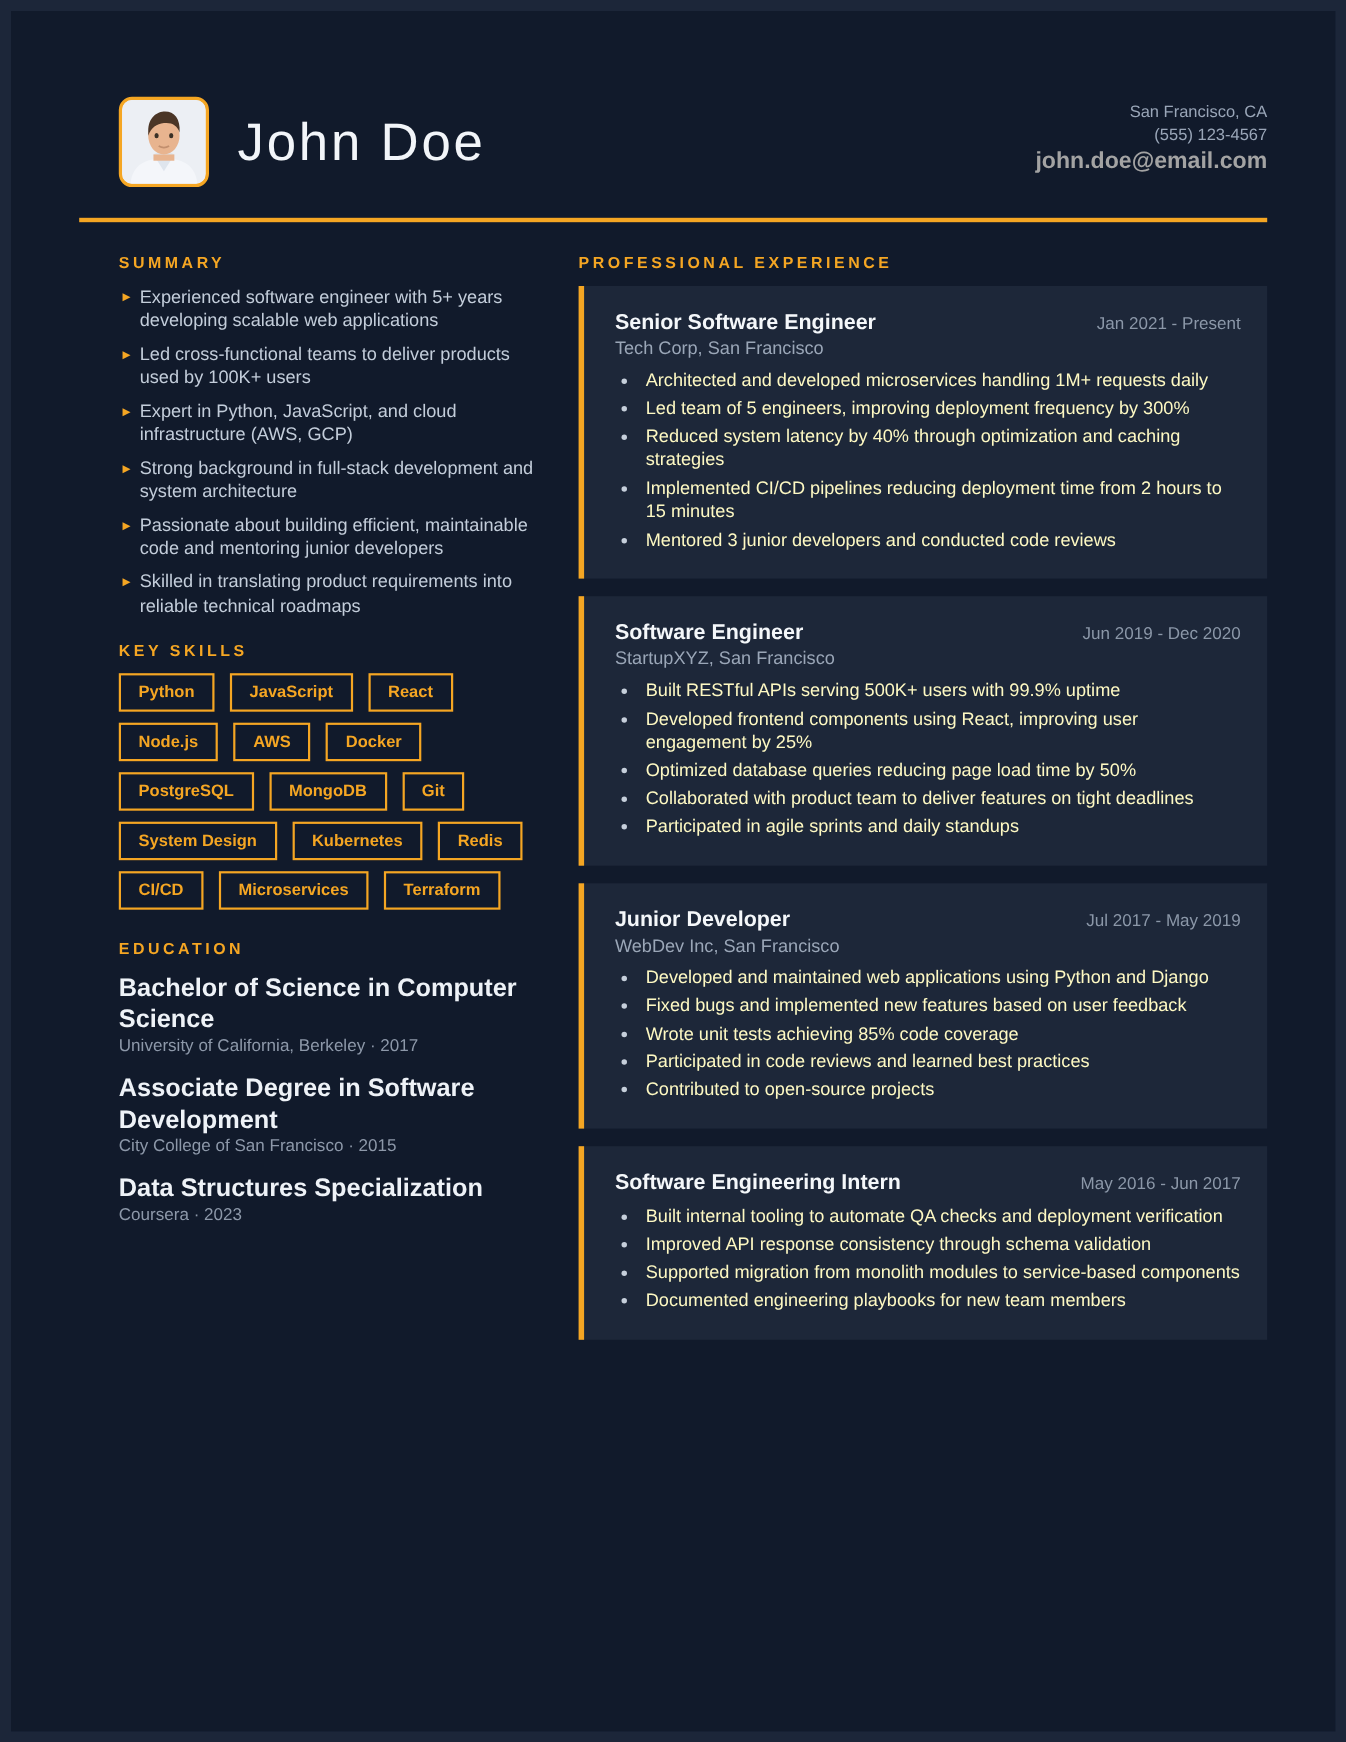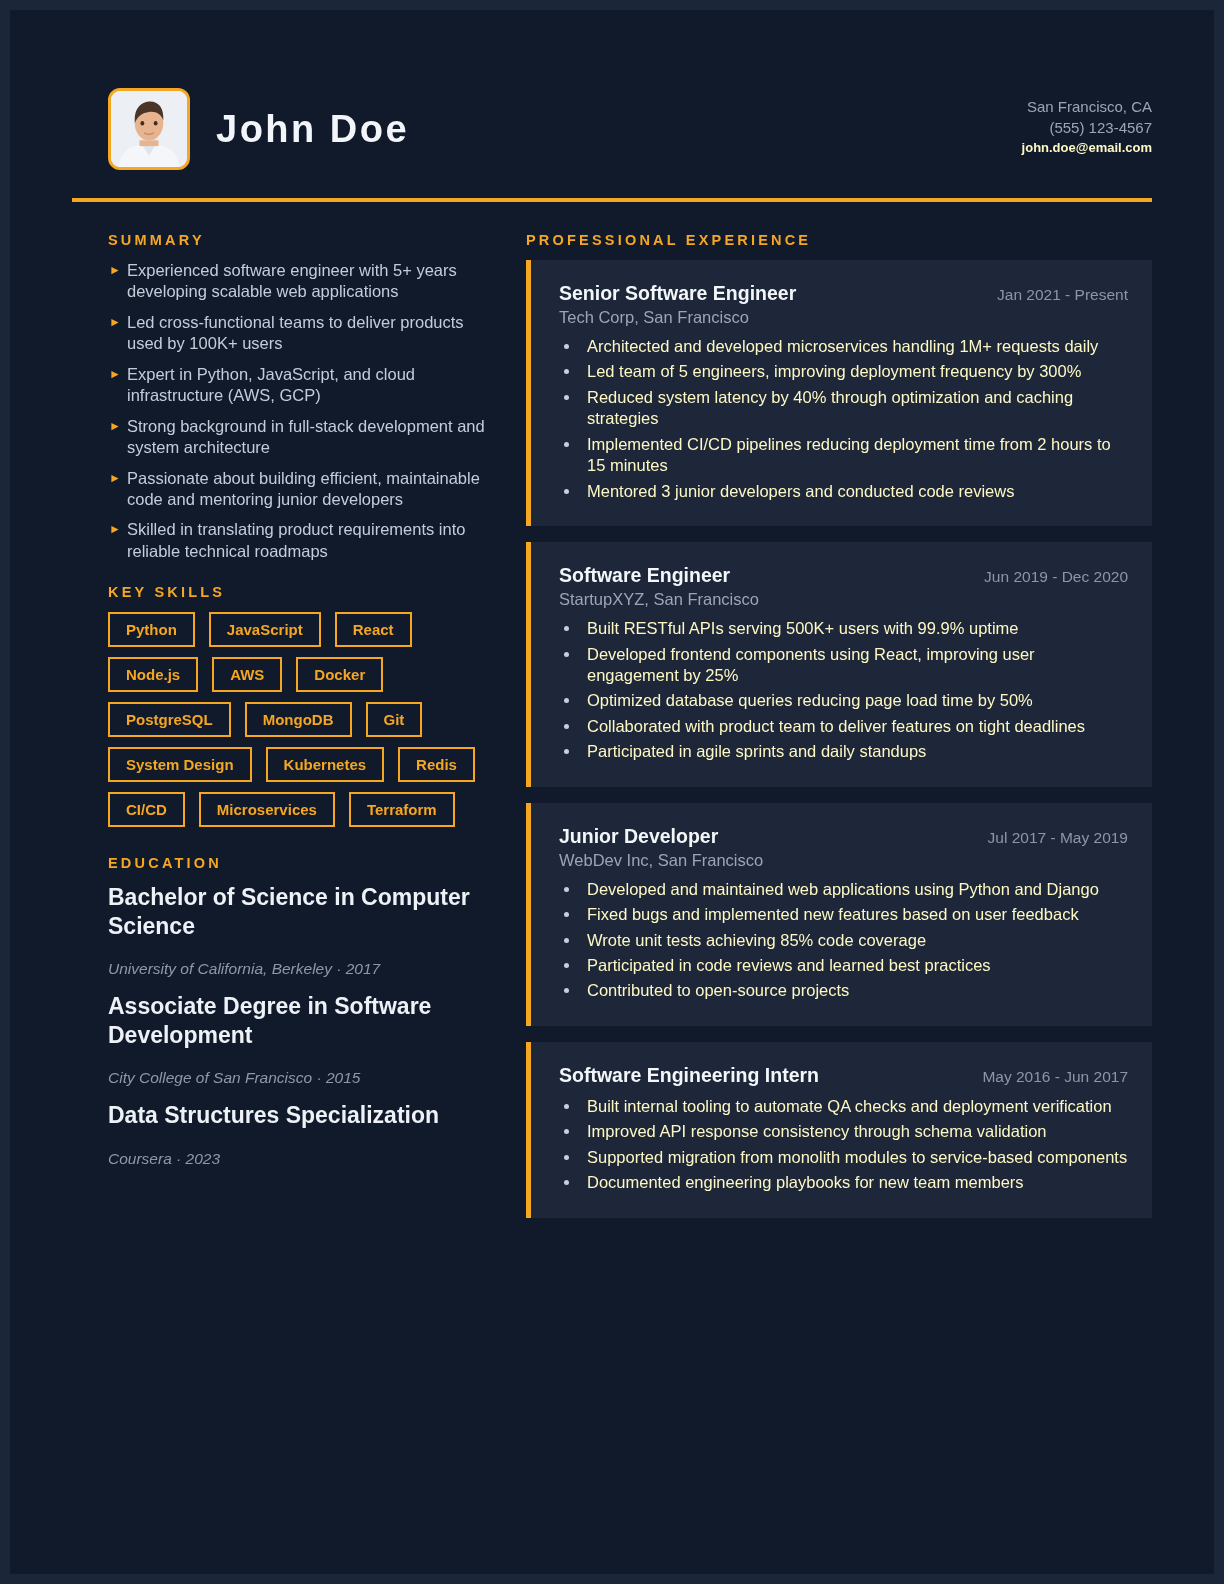--- a/index.html
+++ b/index.html
@@ -41,39 +41,39 @@
     border: 3px solid #f5a623;
     border-radius: 12px;
     background: #eef1f5;
     overflow: hidden;
     flex: none;
     position: relative;
   }
   .avatar svg { display: block; width: 100%; height: 100%; }
 
   .full-name {
-    font-size: 38px;
-    font-weight: bold;
+    font-size: 48px;
+    font-weight: normal;
     color: #f2f5f9;
     letter-spacing: 2.5px;
   }
 
   .contact-block {
     text-align: right;
     line-height: 1.38;
     padding-bottom: 4px;
   }
   .contact-line {
     font-size: 15px;
     color: #9aa6b8;
   }
   .contact-email {
-    font-size: 13px;
-    font-weight: bold;
-    color: #fef9c3;
+    font-size: 21px;
+    font-weight: bold;
+    color: #a3a3a3;
   }
 
   .header-rule {
     height: 4px;
     background: #f5a623;
     margin: 28px 62px 0 62px;
   }
 
   
   .columns {
@@ -136,22 +136,21 @@
   .edu-entry { margin-bottom: 14px; }
   .edu-degree {
     font-size: 23px;
     font-weight: bold;
     color: #eef2f7;
     line-height: 1.24;
   }
   .edu-meta {
     font-size: 15.5px;
     color: #8d98a9;
-    margin-top: 20px;
-    font-style: italic;
+    margin-top: 2px;
   }
 
   
   .exp-card {
     background: #1d2739;
     border-left: 5px solid #f5a623;
     padding: 22px 24px 20px 28px;
     margin-bottom: 16px;
   }
   .exp-head {

